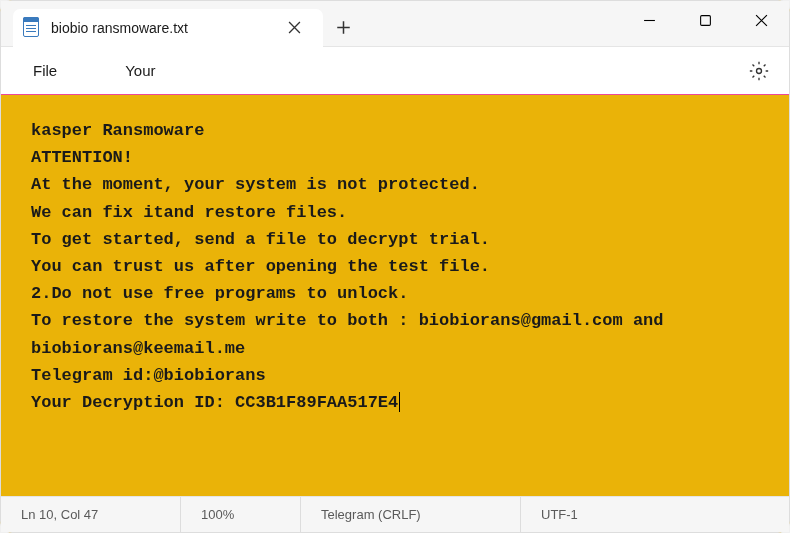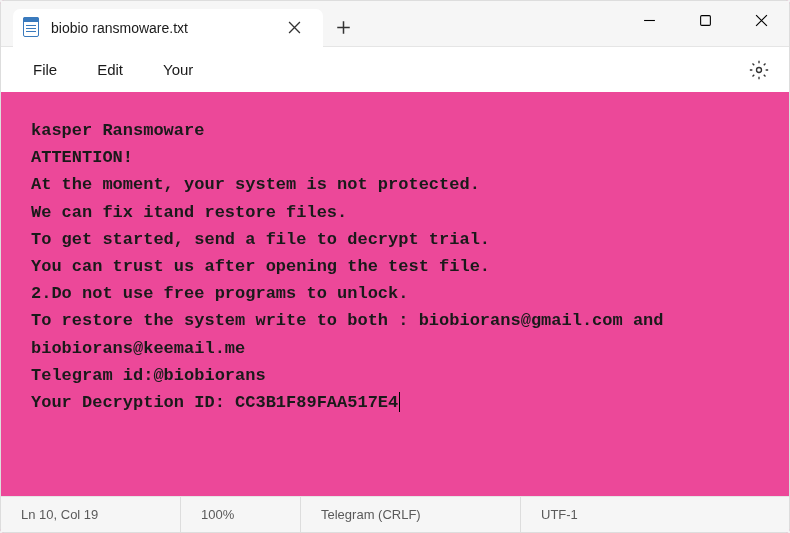--- a/index.html
+++ b/index.html
@@ -10,23 +10,23 @@
     body {
       font-family: 'Segoe UI', Tahoma, sans-serif;
       background: #f0f0f0;
       width: 790px;
       height: 533px;
       overflow: hidden;
     }
     .window {
       width: 790px;
       height: 533px;
-      background: #ec4899;
+      background: #eab308;
       border: 1px solid #ddd;
-      border-radius: 4px;
+      border-radius: 12px;
       display: flex;
       flex-direction: column;
       position: relative;
     }
     .titlebar {
       display: flex;
       align-items: center;
       height: 46px;
       background: #f6f6f6;
       border-bottom: 1px solid #e5e5e5;
@@ -123,21 +123,22 @@
     .win-control svg {
       width: 13px;
       height: 13px;
     }
     .menubar {
       display: flex;
       align-items: center;
       height: 48px;
       padding: 0 12px;
       background: #ffffff;
-      border-bottom: 3px solid #ec4899;
+      border-bottom: 1px solid #ec4899;
+      gap: 28px;
     }
     .menu-item {
       padding: 8px 20px;
       font-size: 15px;
       color: #1a1a1a;
       cursor: pointer;
       border-radius: 4px;
     }
     .settings-icon {
       margin-left: auto;
@@ -239,32 +240,31 @@
       <div class="win-control">
         <svg viewBox="0 0 12 12">
             <path d="M1 1 L11 11 M11 1 L1 11" stroke="#000" stroke-width="1.1" fill="none"></path>
           </svg>
       </div>
     </div>
   </div>
 
   <div class="menubar">
     <div class="menu-item">File</div>
-    <div class="menu-item">Edit</div>
     <div class="menu-item">Your</div>
     <div class="settings-icon">
       <svg width="20" height="20" viewBox="0 0 24 24" fill="none" stroke="#333" stroke-width="1.6">
         <circle cx="12" cy="12" r="3"></circle>
         <path d="M12 1v3m0 16v3M4.2 4.2l2.1 2.1m11.4 11.4l2.1 2.1M1 12h3m16 0h3M4.2 19.8l2.1-2.1m11.4-11.4l2.1-2.1"></path>
       </svg>
     </div>
   </div>
 
   <div class="content"><span class="text-line">kasper Ransmoware</span><span class="text-line">ATTENTION!</span><span class="text-line">At the moment, your system is not protected.</span><span class="text-line">We can fix itand restore files.</span><span class="text-line">To get started, send a file to decrypt trial.</span><span class="text-line">You can trust us after opening the test file.</span><span class="text-line">2.Do not use free programs to unlock.</span><span class="text-line">To restore the system write to both : biobiorans@gmail.com and      biobiorans@keemail.me</span><span class="text-line">Telegram id:@biobiorans</span><span class="text-line cursor-line">Your Decryption ID: CC3B1F89FAA517E4</span></div>
 
   <div class="statusbar">
-    <div class="status-sect first">Ln 10, Col 19</div>
+    <div class="status-sect first">Ln 10, Col 47</div>
     <div class="status-sect zoom">100%</div>
     <div class="status-sect crlf">Telegram (CRLF)</div>
     <div class="status-sect enc">UTF-1</div>
   </div>
 
 </div>
 
 </body></html>

